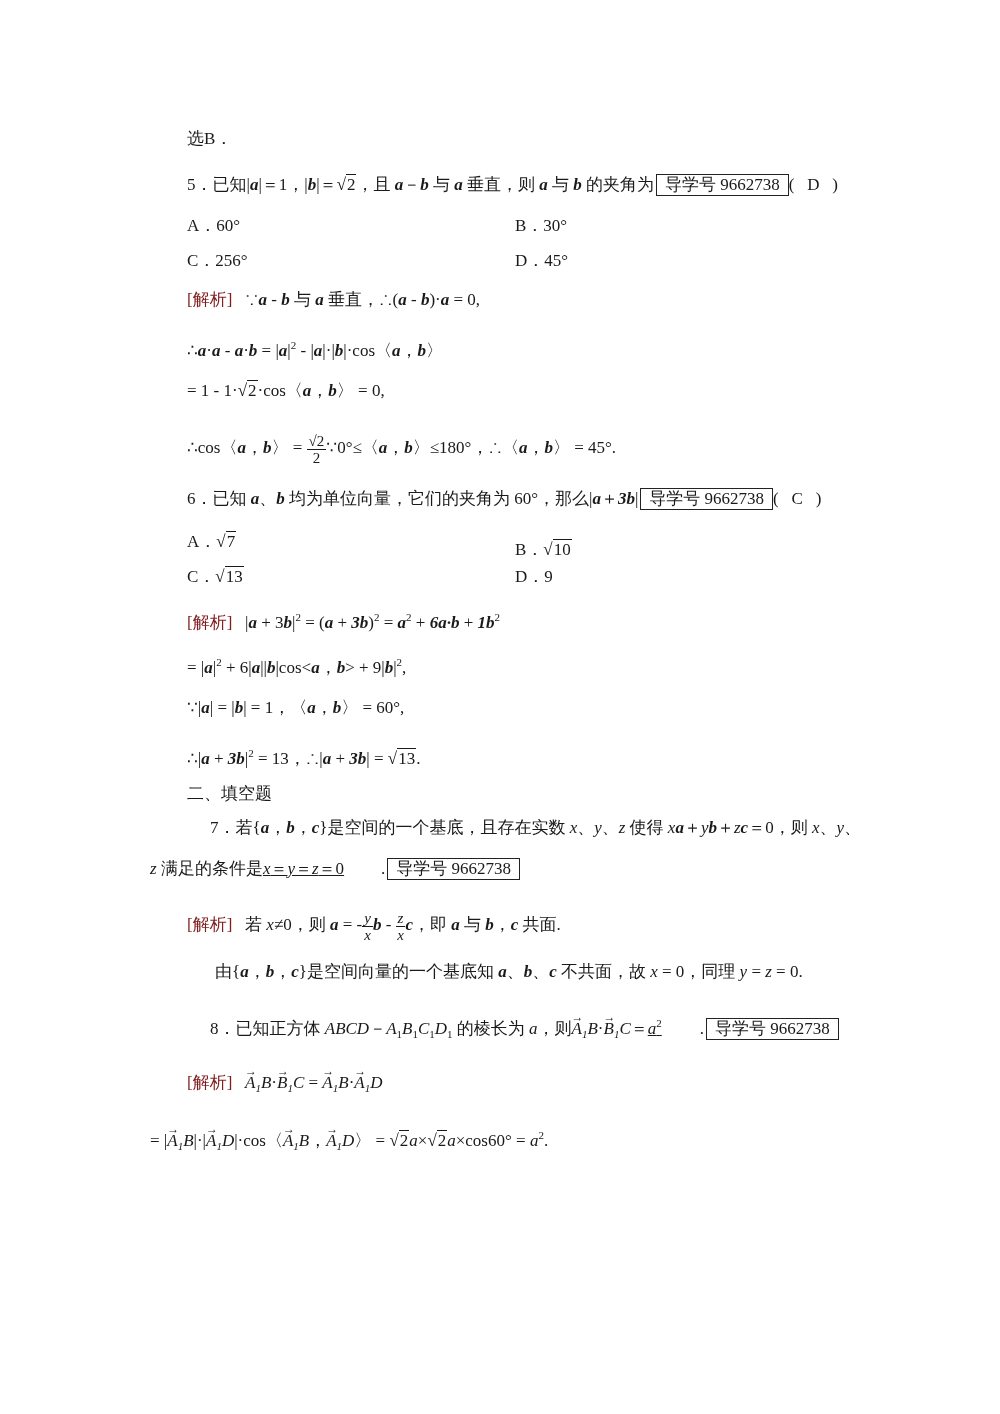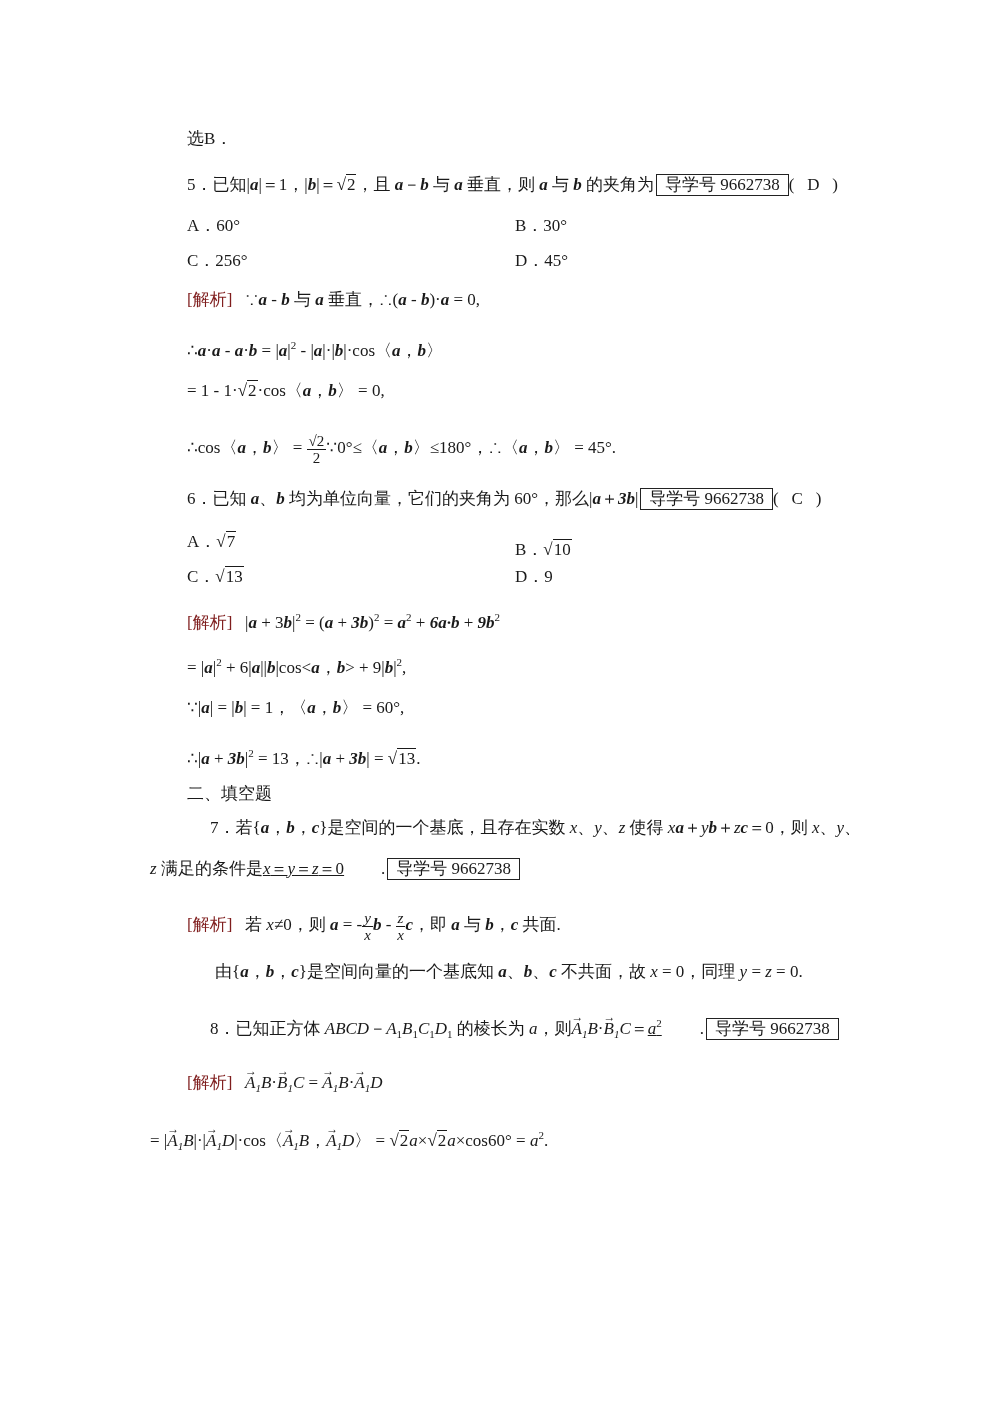--- a/index.html
+++ b/index.html
@@ -42,21 +42,21 @@
   <div class="line" style="left:187px;top:334px;">∴<span class="b">a</span>·<span class="b">a</span> - <span class="b">a</span>·<span class="b">b</span> = |<span class="b">a</span>|<sup>2</sup> - |<span class="b">a</span>|·|<span class="b">b</span>|·cos〈<span class="b">a</span>，<span class="b">b</span>〉</div>
   <div class="line" style="left:187px;top:380px;">= 1 - 1·<span class="sqrt">√<span class="rad">2</span></span>·cos〈<span class="b">a</span>，<span class="b">b</span>〉 = 0,</div>
   <div class="line" style="left:187px;top:433px;">∴cos〈<span class="b">a</span>，<span class="b">b</span>〉 = <span class="frac"><span class="num">√2</span><span class="den">2</span></span>∵0°≤〈<span class="b">a</span>，<span class="b">b</span>〉≤180°，∴〈<span class="b">a</span>，<span class="b">b</span>〉 = 45°.</div>
 
   <div class="line" style="left:187px;top:488px;">6．已知 <span class="b">a</span>、<span class="b">b</span> 均为单位向量，它们的夹角为 60°，那么|<span class="b">a</span>＋<span class="b">3b</span>|<span class="box">导学号 9662738</span>(&nbsp;&nbsp;&nbsp;<span>C</span>&nbsp;&nbsp;&nbsp;)</div>
   <div class="line" style="left:187px;top:531px;">A．<span class="sqrt">√<span class="rad">7</span></span></div>
   <div class="line" style="left:515px;top:516px;margin-top:23px;">B．<span class="sqrt">√<span class="rad">10</span></span></div>
   <div class="line" style="left:187px;top:566px;">C．<span class="sqrt">√<span class="rad">13</span></span></div>
   <div class="line" style="left:515px;top:566px;">D．9</div>
 
-  <div class="line" style="left:187px;top:606px;"><span class="blue">[解析]</span>&nbsp;&nbsp;&nbsp;|<span class="b">a</span> + 3<span class="b">b</span>|<sup>2</sup> = (<span class="b">a</span> + <span class="b">3b</span>)<sup>2</sup> = <span class="b">a</span><sup>2</sup> + <span class="b">6a·b</span> + <span class="b">9b</span><sup>2</sup></div>
+  <div class="line" style="left:187px;top:606px;"><span class="blue">[解析]</span>&nbsp;&nbsp;&nbsp;|<span class="b">a</span> + 3<span class="b">b</span>|<sup>2</sup> = (<span class="b">a</span> + <span class="b">3b</span>)<sup>2</sup> = <span class="b">a</span><sup>2</sup> + <span class="b">6a·b</span> + <span class="b">1b</span><sup>2</sup></div>
   <div class="line" style="left:187px;top:651px;">= |<span class="b">a</span>|<sup>2</sup> + 6|<span class="b">a</span>||<span class="b">b</span>|cos&lt;<span class="b">a</span>，<span class="b">b</span>&gt; + 9|<span class="b">b</span>|<sup>2</sup>,</div>
   <div class="line" style="left:187px;top:697px;">∵|<span class="b">a</span>| = |<span class="b">b</span>| = 1，〈<span class="b">a</span>，<span class="b">b</span>〉 = 60°,</div>
   <div class="line" style="left:187px;top:742px;">∴|<span class="b">a</span> + <span class="b">3b</span>|<sup>2</sup> = 13，∴|<span class="b">a</span> + <span class="b">3b</span>| = <span class="sqrt">√<span class="rad">13</span></span>.</div>
 
   <div class="line" style="left:187px;top:783px;">二、填空题</div>
 
   <div class="line" style="left:210px;top:817px;">7．若{<span class="b">a</span>，<span class="b">b</span>，<span class="b">c</span>}是空间的一个基底，且存在实数 <span class="i">x</span>、<span class="i">y</span>、<span class="i">z</span> 使得 <span class="i">x</span><span class="b">a</span>＋<span class="i">y</span><span class="b">b</span>＋<span class="i">z</span><span class="b">c</span>＝0，则 <span class="i">x</span>、<span class="i">y</span>、</div>
   <div class="line" style="left:150px;top:858px;"><span class="i">z</span> 满足的条件是<span class="ans under" style="width:118px;"><span class="i">x</span>＝<span class="i">y</span>＝<span class="i">z</span>＝0</span>.<span class="box">导学号 9662738</span></div>
 
   <div class="line" style="left:187px;top:910px;"><span class="blue">[解析]</span>&nbsp;&nbsp;&nbsp;若 <span class="i">x</span>≠0，则 <span class="b">a</span> = -<span class="frac i"><span class="num">y</span><span class="den">x</span></span><span class="b">b</span> - <span class="frac i"><span class="num">z</span><span class="den">x</span></span><span class="b">c</span>，即 <span class="b">a</span> 与 <span class="b">b</span>，<span class="b">c</span> 共面.</div>

